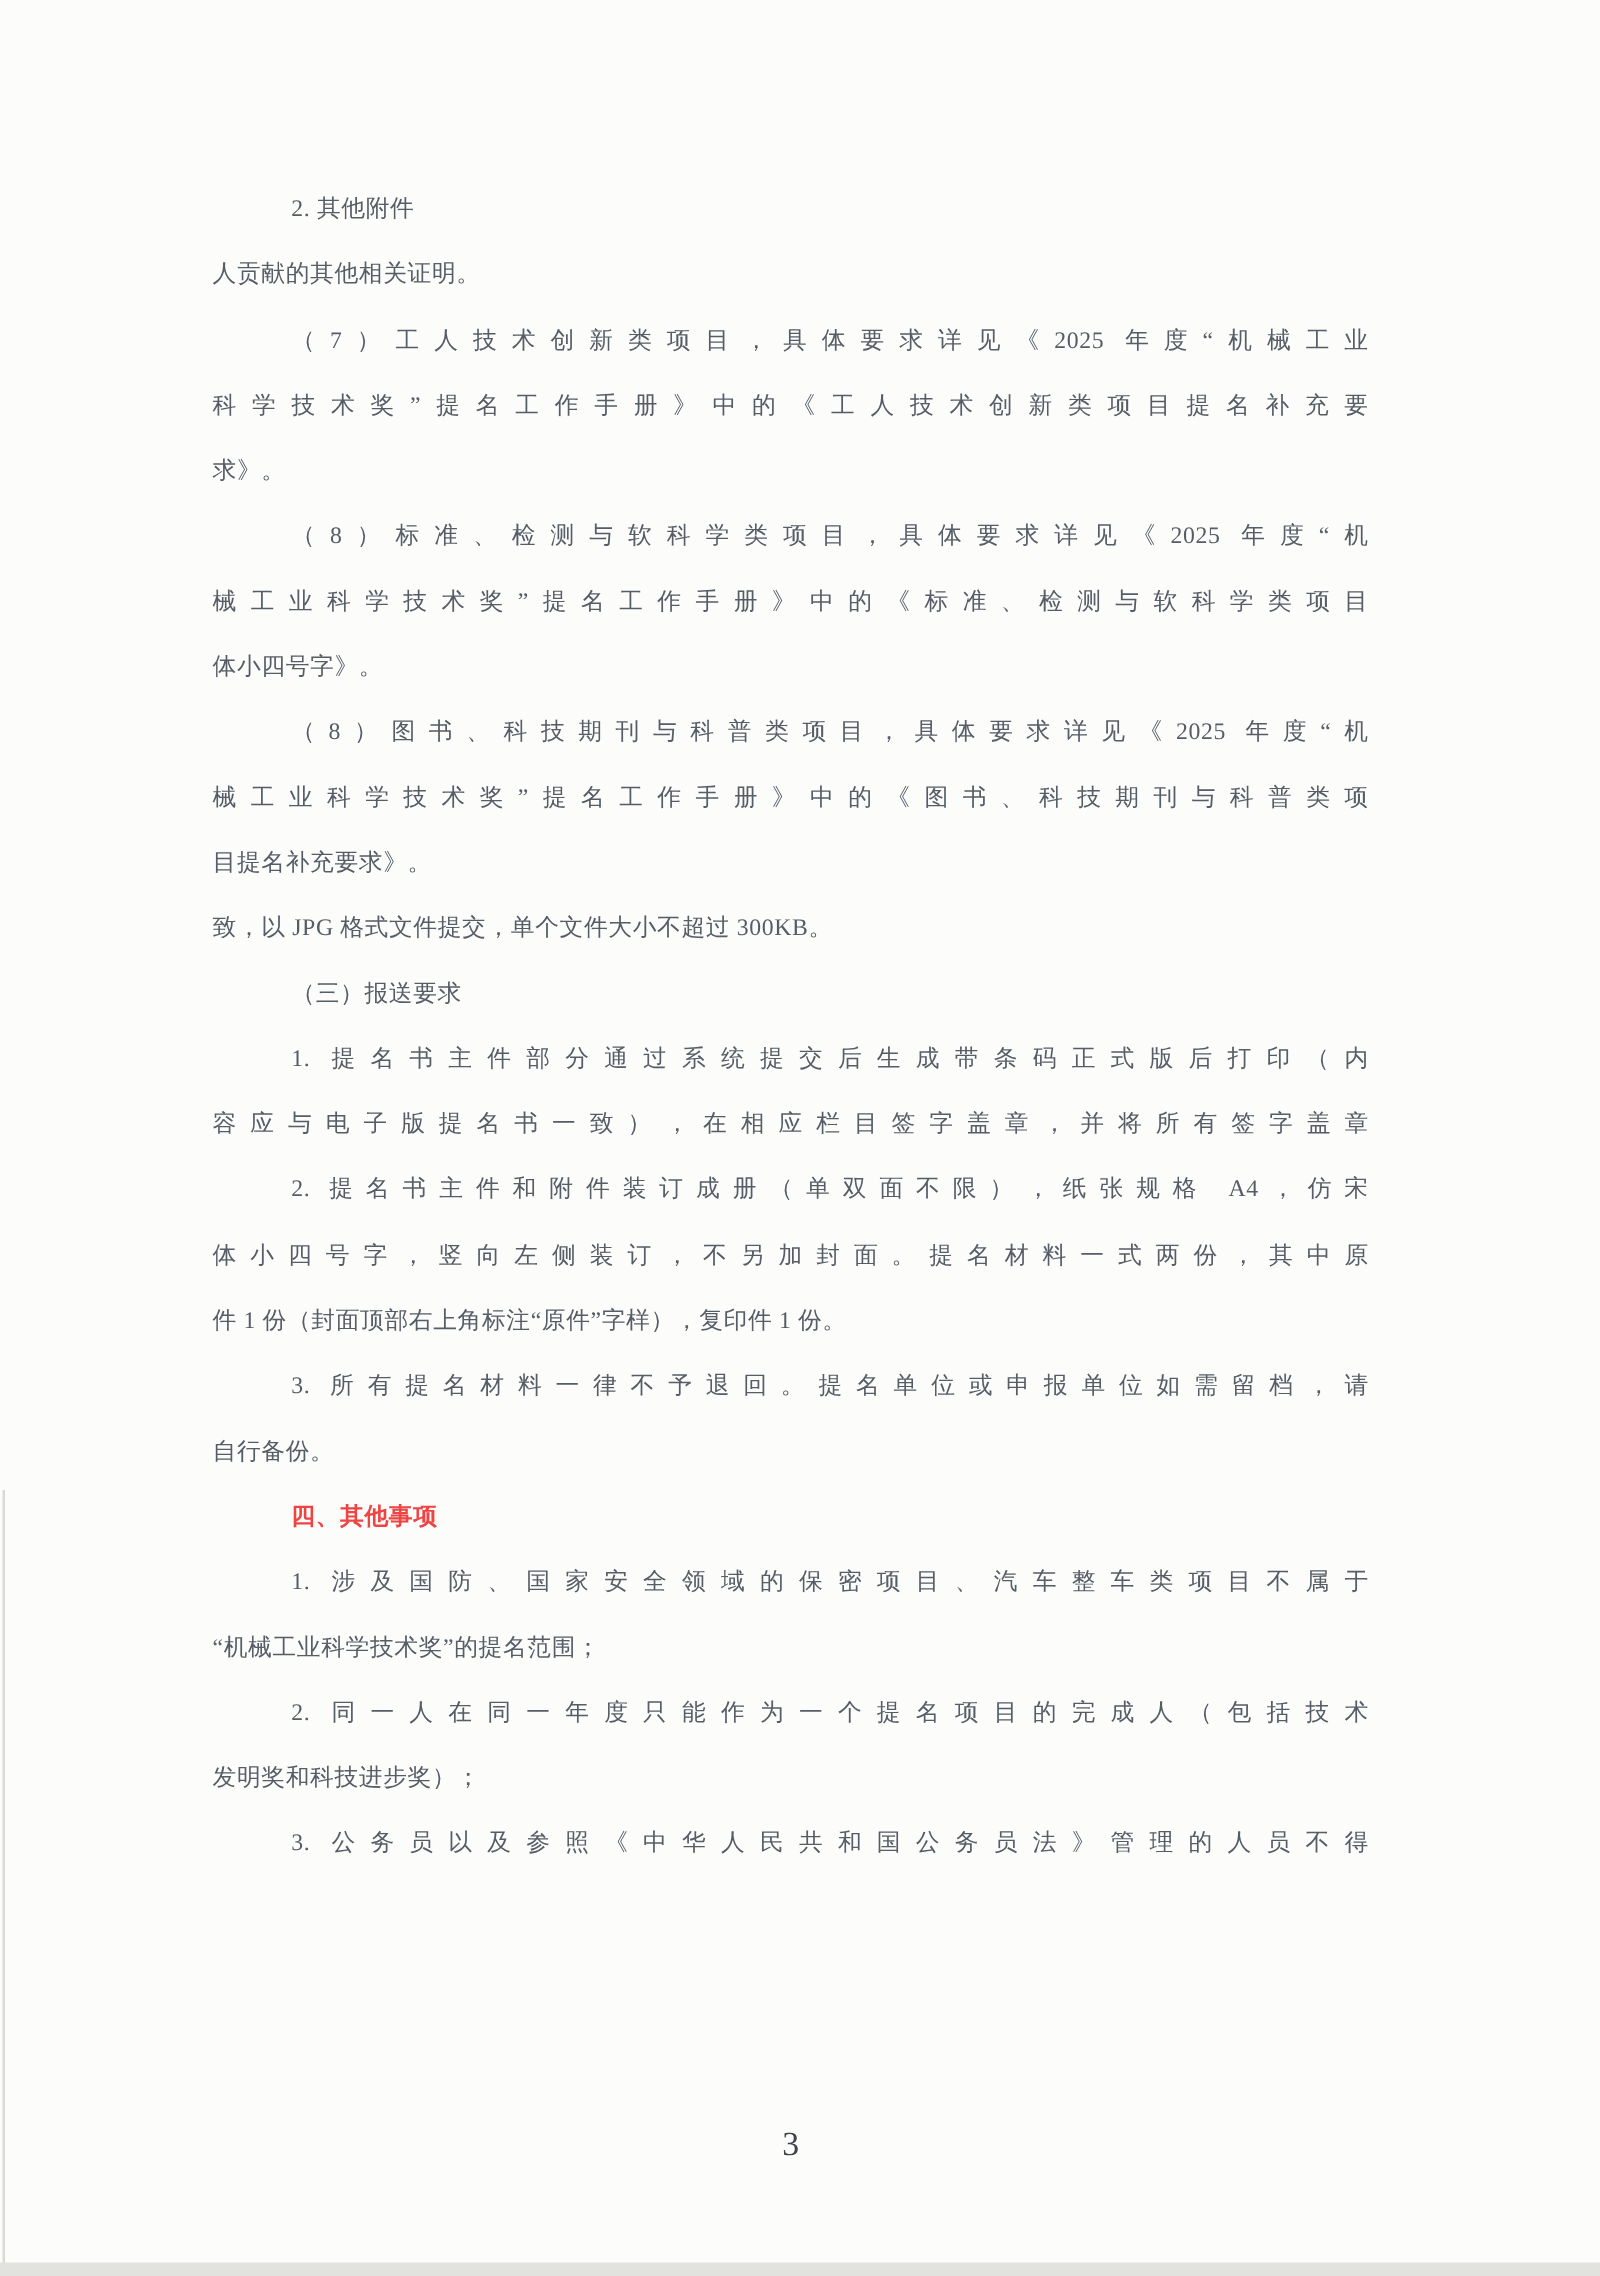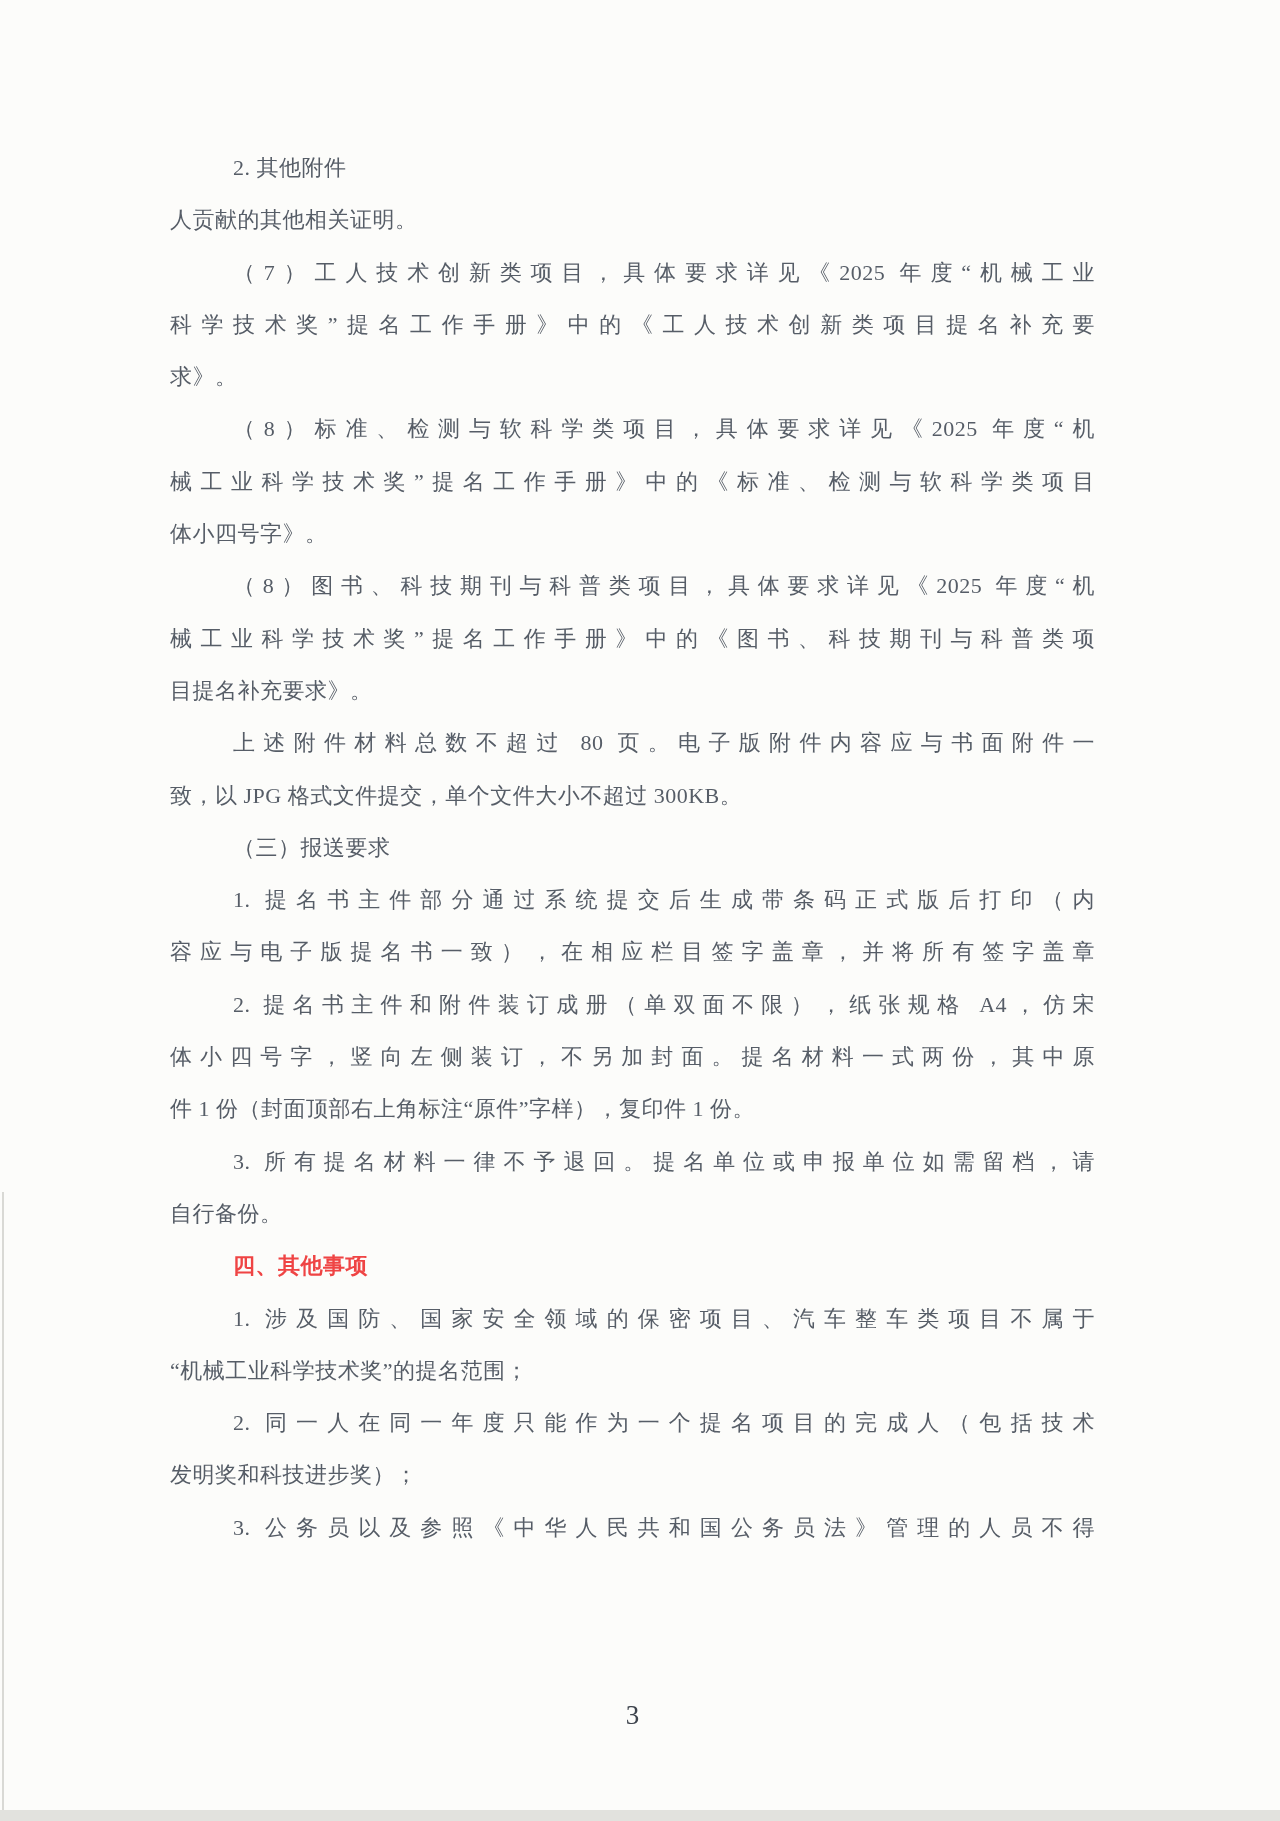--- a/index.html
+++ b/index.html
@@ -23,21 +23,21 @@
   .text-block {
     position: absolute;
     left: 170px;
     top: 142px;
     width: 925px;
     color: #565d67;
   }
   .line {
     height: 52.3px;
     line-height: 52.3px;
-    font-size: 22px;
+    font-size: 19px;
     white-space: nowrap;
     letter-spacing: 0.5px;
   }
   .line.indent {
     text-indent: 63px;
   }
   .line.fill {
     white-space: normal;
     text-align: justify;
     text-align-last: justify;
@@ -84,21 +84,20 @@
       <div class="line">人贡献的其他相关证明。</div>
       <div class="line indent fill">（7）工人技术创新类项目，具体要求详见《2025 年度“机械工业</div>
       <div class="line fill">科学技术奖”提名工作手册》中的《工人技术创新类项目提名补充要</div>
       <div class="line">求》。</div>
       <div class="line indent fill">（8）标准、检测与软科学类项目，具体要求详见《2025 年度“机</div>
       <div class="line fill">械工业科学技术奖”提名工作手册》中的《标准、检测与软科学类项目</div>
       <div class="line">体小四号字》。</div>
       <div class="line indent fill">（8）图书、科技期刊与科普类项目，具体要求详见《2025 年度“机</div>
       <div class="line fill">械工业科学技术奖”提名工作手册》中的《图书、科技期刊与科普类项</div>
       <div class="line">目提名补充要求》。</div>
-      <div class="line indent fill">上述附件材料总数不超过 80 页。电子版附件内容应与书面附件一</div>
       <div class="line">致，以 JPG 格式文件提交，单个文件大小不超过 300KB。</div>
       <div class="line indent">（三）报送要求</div>
       <div class="line indent fill">1. 提名书主件部分通过系统提交后生成带条码正式版后打印（内</div>
       <div class="line fill">容应与电子版提名书一致），在相应栏目签字盖章，并将所有签字盖章</div>
       <div class="line indent fill">2. 提名书主件和附件装订成册（单双面不限），纸张规格 A4，仿宋</div>
       <div class="line fill">体小四号字，竖向左侧装订，不另加封面。提名材料一式两份，其中原</div>
       <div class="line">件 1 份（封面顶部右上角标注“原件”字样），复印件 1 份。</div>
       <div class="line indent fill">3. 所有提名材料一律不予退回。提名单位或申报单位如需留档，请</div>
       <div class="line">自行备份。</div>
       <div class="line indent bold">四、其他事项</div>

